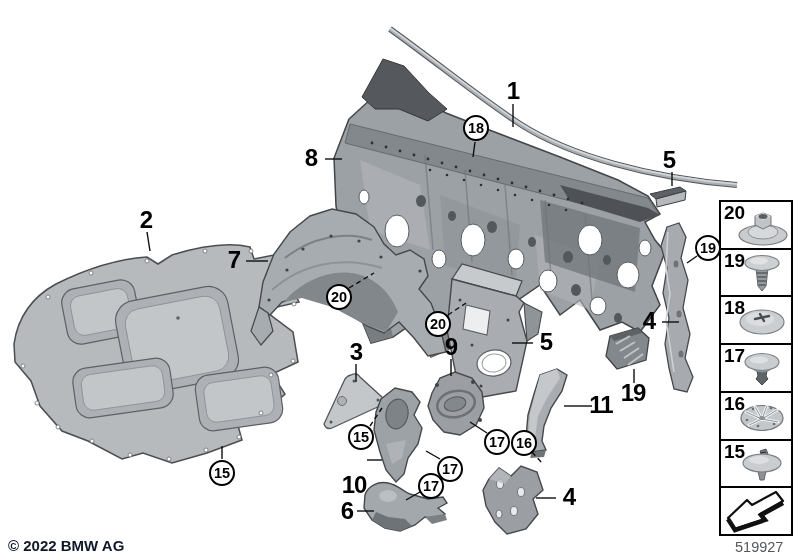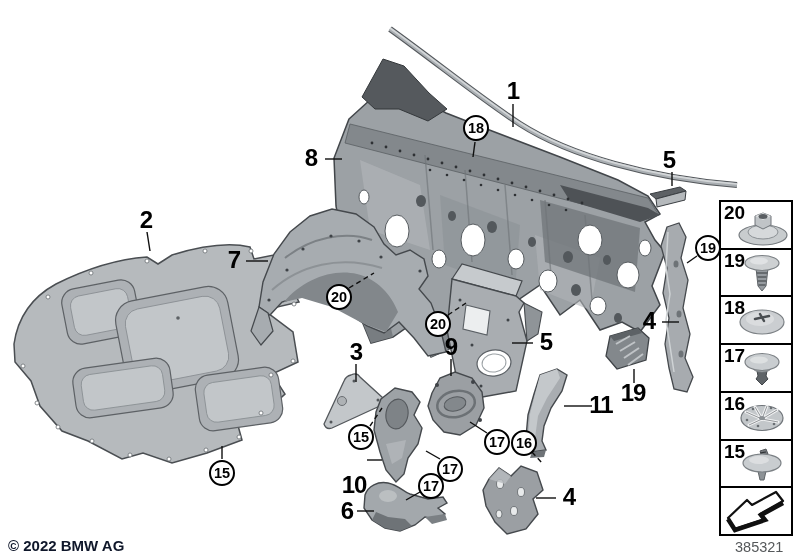--- a/index.html
+++ b/index.html
@@ -399,14 +399,14 @@
 
     <div class="legend-cell">
       <svg class="legend-icon" width="66" height="46" viewBox="0 0 66 46" style="right:2px;bottom:0">
         <path d="M5,30 L24,12 L29,17 L53,4 L60,13 L37,26 L42,31 L12,41 Z" fill="#ffffff" stroke="#101010" stroke-width="2.2" stroke-linejoin="round"></path>
         <path d="M5,31 L12,42 L42,32 L38,27 L60,15" fill="none" stroke="#101010" stroke-width="4.5" stroke-linejoin="miter"></path>
       </svg>
     </div>
   </div>
 
   <div class="copyright">© 2022 BMW AG</div>
-  <div class="diagram-number">385321</div>
+  <div class="diagram-number">519927</div>
 </div>
 
 </body></html>

